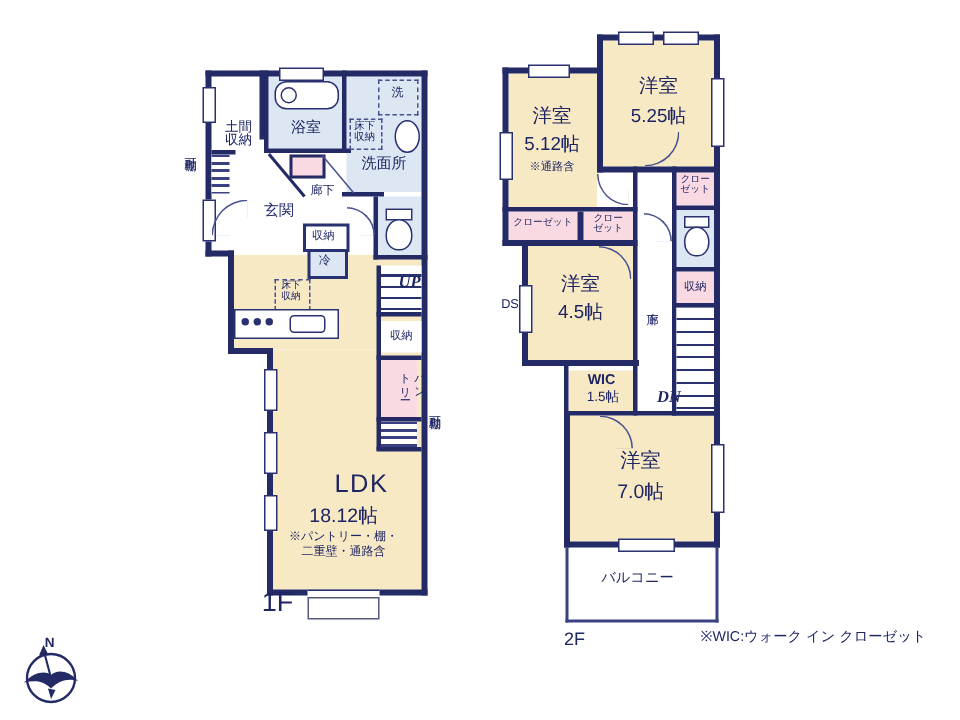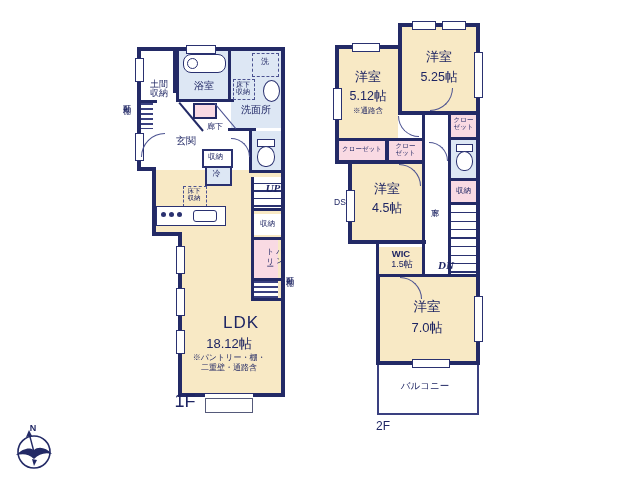--- a/index.html
+++ b/index.html
@@ -196,20 +196,21 @@
     <div class="lbl" style="left:451px;top:187px;width:25px;font-size:7.5px;">収納</div>
     <div class="lbl" style="left:381px;top:249px;width:40px;font-size:9.5px;font-weight:bold;">WIC</div>
     <div class="lbl" style="left:382px;top:260px;width:40px;font-size:9px;">1.5帖</div>
     <div class="lbl updn" style="left:435px;top:260px;width:22px;font-size:11px;">DN</div>
     <div class="lbl" style="left:404px;top:300px;width:46px;font-size:13.5px;">洋室</div>
     <div class="lbl" style="left:402px;top:321px;width:50px;font-size:13px;">7.0帖</div>
     <div class="lbl" style="left:388px;top:381px;width:74px;font-size:9.5px;">バルコニー</div>
     <div class="lbl" style="left:370px;top:420px;width:26px;font-size:12px;">2F</div>
   </div>
 
+  <div class="lbl" style="left:467px;top:420px;width:170px;font-size:9.5px;text-align:left;">※WIC:ウォーク イン クローゼット</div>
 
   <svg width="44" height="46" viewBox="0 0 44 46" style="position:absolute;left:12px;top:426px;">
     <circle cx="22" cy="26" r="16" fill="none" stroke="#232a66" stroke-width="1.6"></circle>
     <line x1="22" y1="26" x2="17" y2="7" stroke="#232a66" stroke-width="1.4"></line>
     <polygon points="17,4 14,11 20,10" fill="#232a66"></polygon>
     <path d="M4 29 C11 22, 18 21, 22 24 C26 20, 34 21, 40 28 C33 26, 27 28, 22 33 C16 27, 10 28, 4 29 Z" fill="#232a66"></path>
     <path d="M20 33 L22 40 L25 34 Z" fill="#232a66"></path>
   </svg>
   <div class="lbl" style="left:27px;top:424px;width:12px;font-size:9px;font-weight:bold;">N</div>
 

